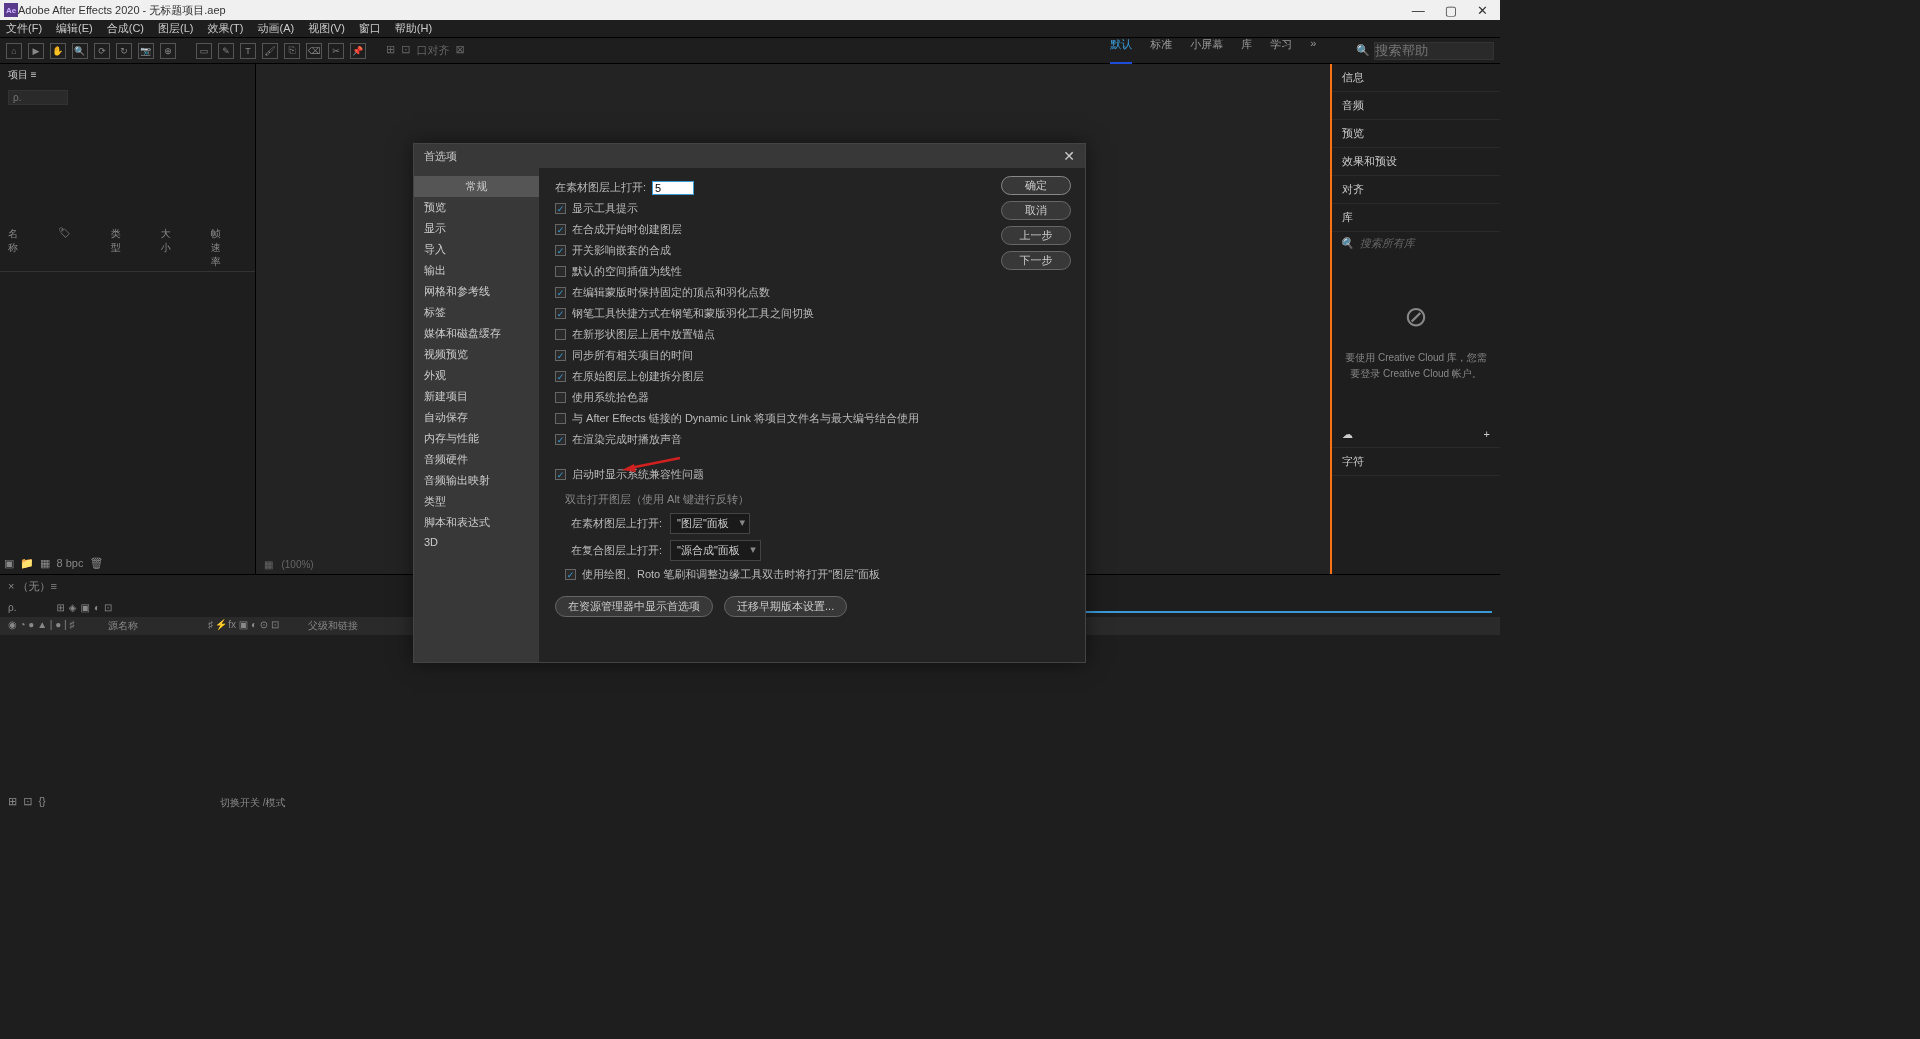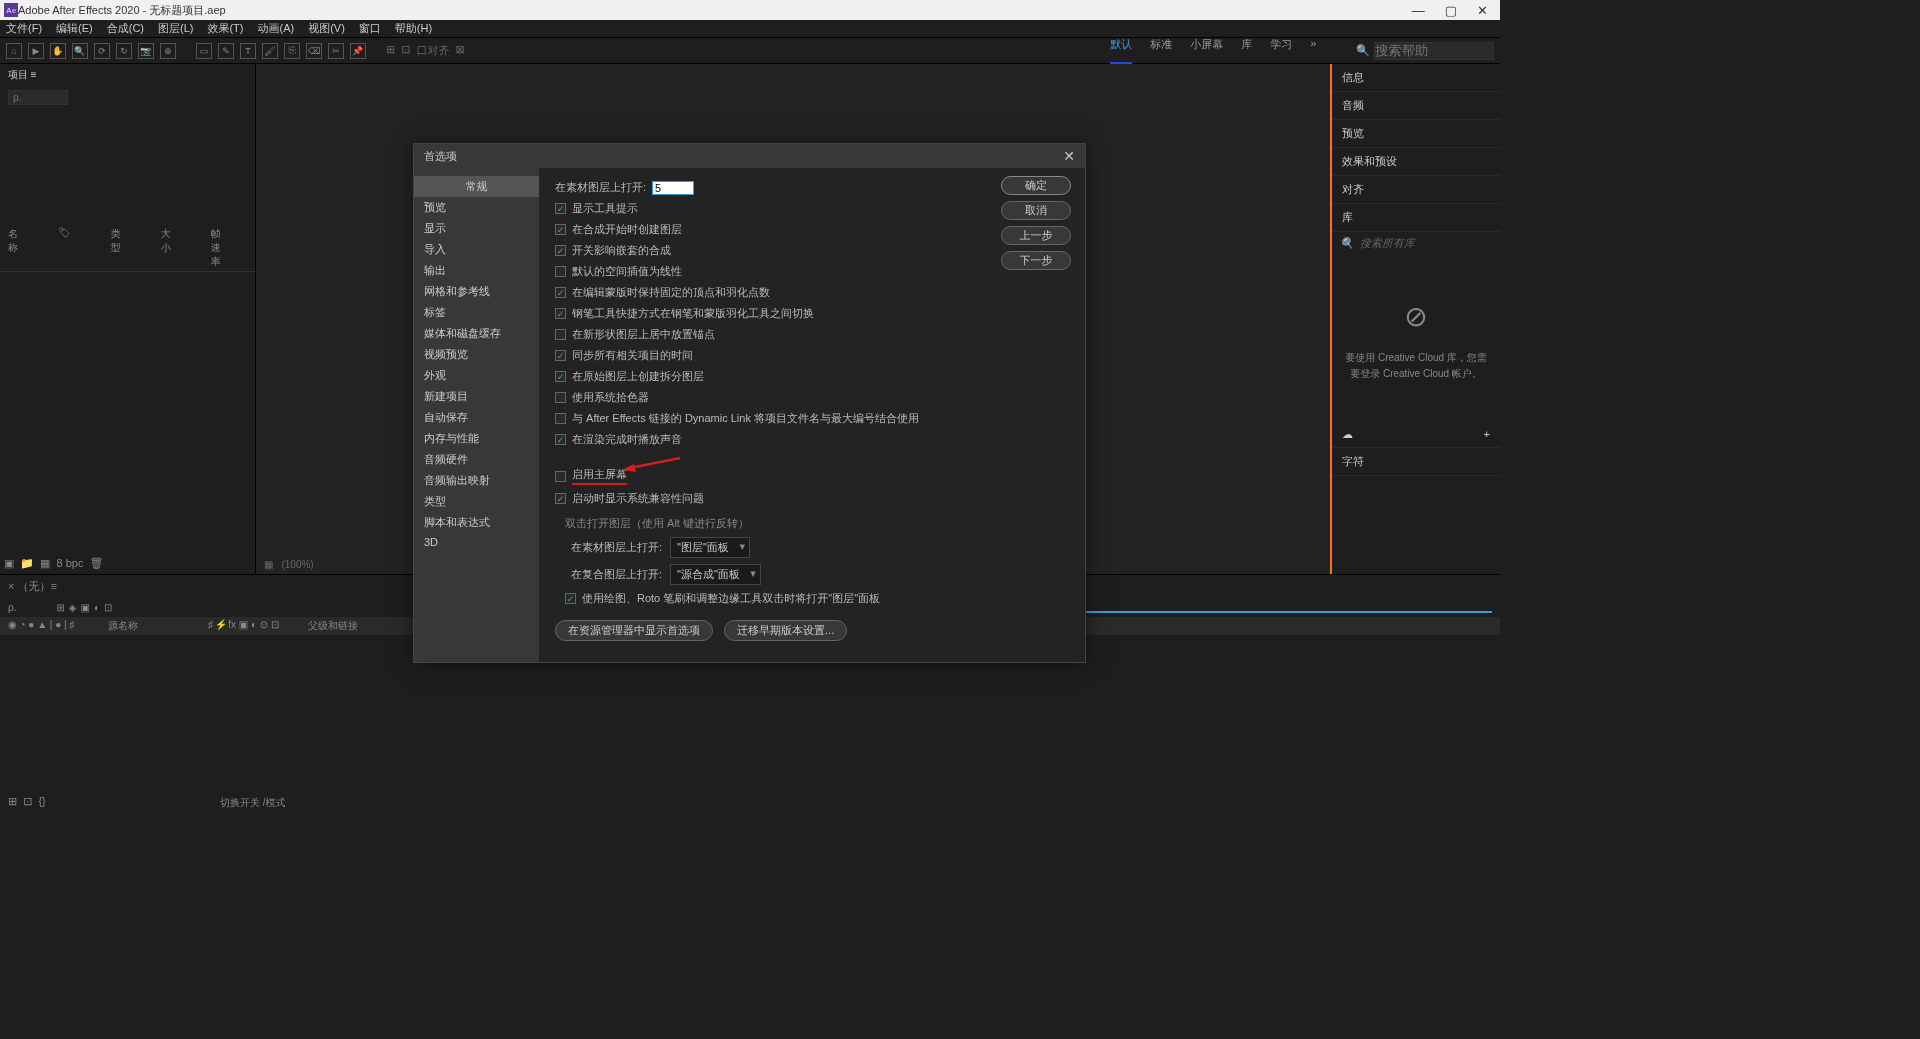--- a/index.html
+++ b/index.html
@@ -297,24 +297,20 @@
           <span class="checkbox"></span>
           <span>与 After Effects 链接的 Dynamic Link 将项目文件名与最大编号结合使用</span>
         </div>
       <div class="form-row">
           <span class="checkbox checked"></span>
           <span>在渲染完成时播放声音</span>
         </div>
 
       <div style="height:14px;"></div>
       <div class="form-row">
-          <span class="checkbox"></span>
-          <span class="highlight-underline">启用主屏幕</span>
-        </div>
-      <div class="form-row">
           <span class="checkbox checked"></span>
           <span>启动时显示系统兼容性问题</span>
         </div>
 
       <div class="section-label">双击打开图层（使用 Alt 键进行反转）</div>
       <div class="select-row">
         <span>在素材图层上打开:</span>
         <span class="select-box">"图层"面板</span>
       </div>
       <div class="select-row">

